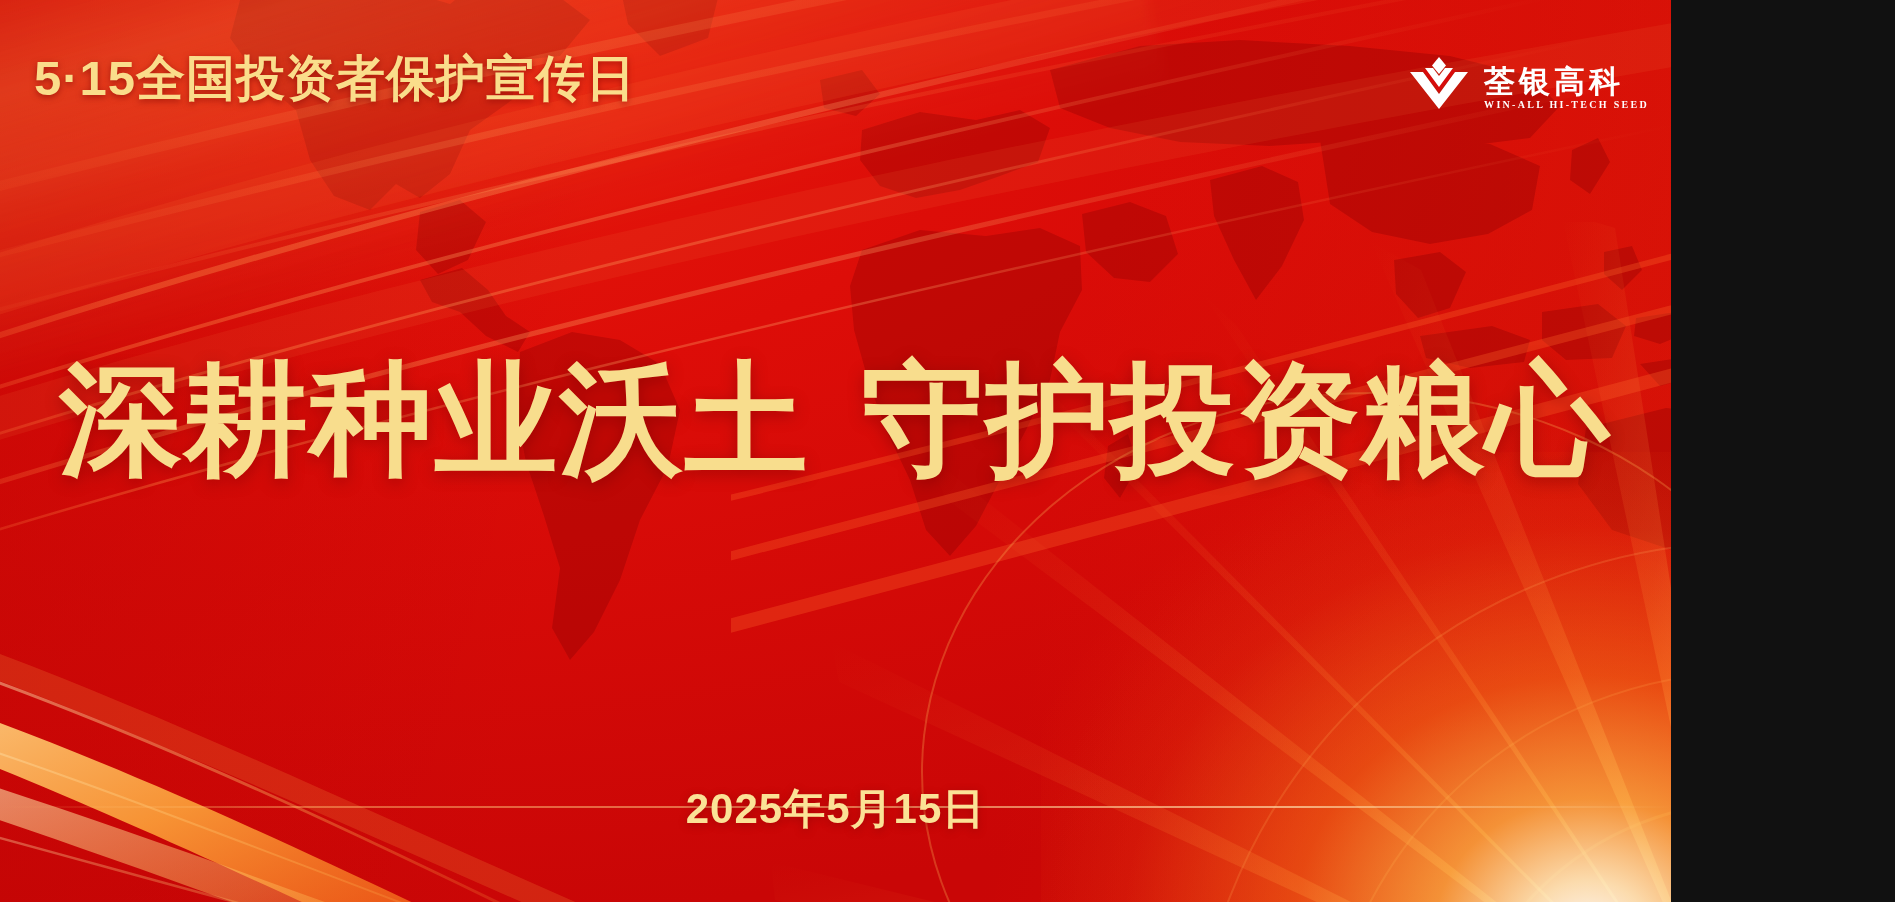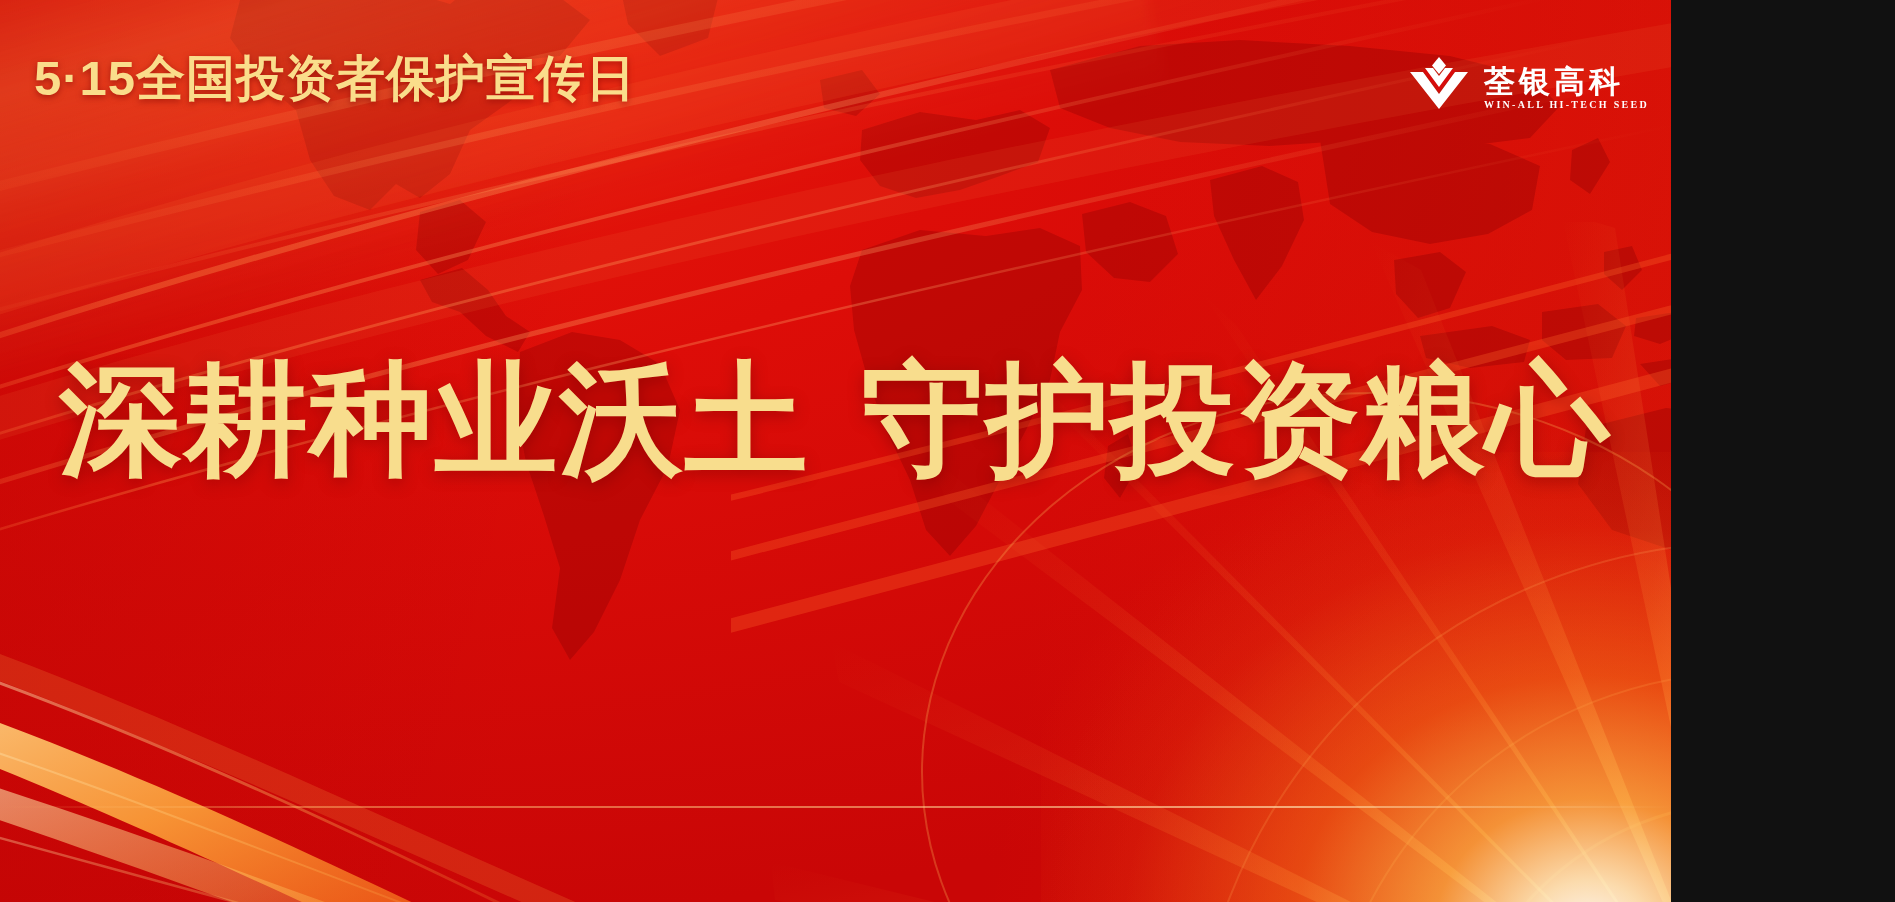--- a/index.html
+++ b/index.html
@@ -345,14 +345,15 @@
     <span class="logo-text">
       <span class="logo-cn">荃银高科</span>
       <span class="logo-en">WIN-ALL HI-TECH SEED</span>
     </span>
   </div>
 
   <div class="headline">
     <span>深耕种业沃土</span><span class="gap"></span><span>守护投资粮心</span>
   </div>
 
+  <div class="date">2025年5月15日</div>
 
 </div>
 
 </body></html>

